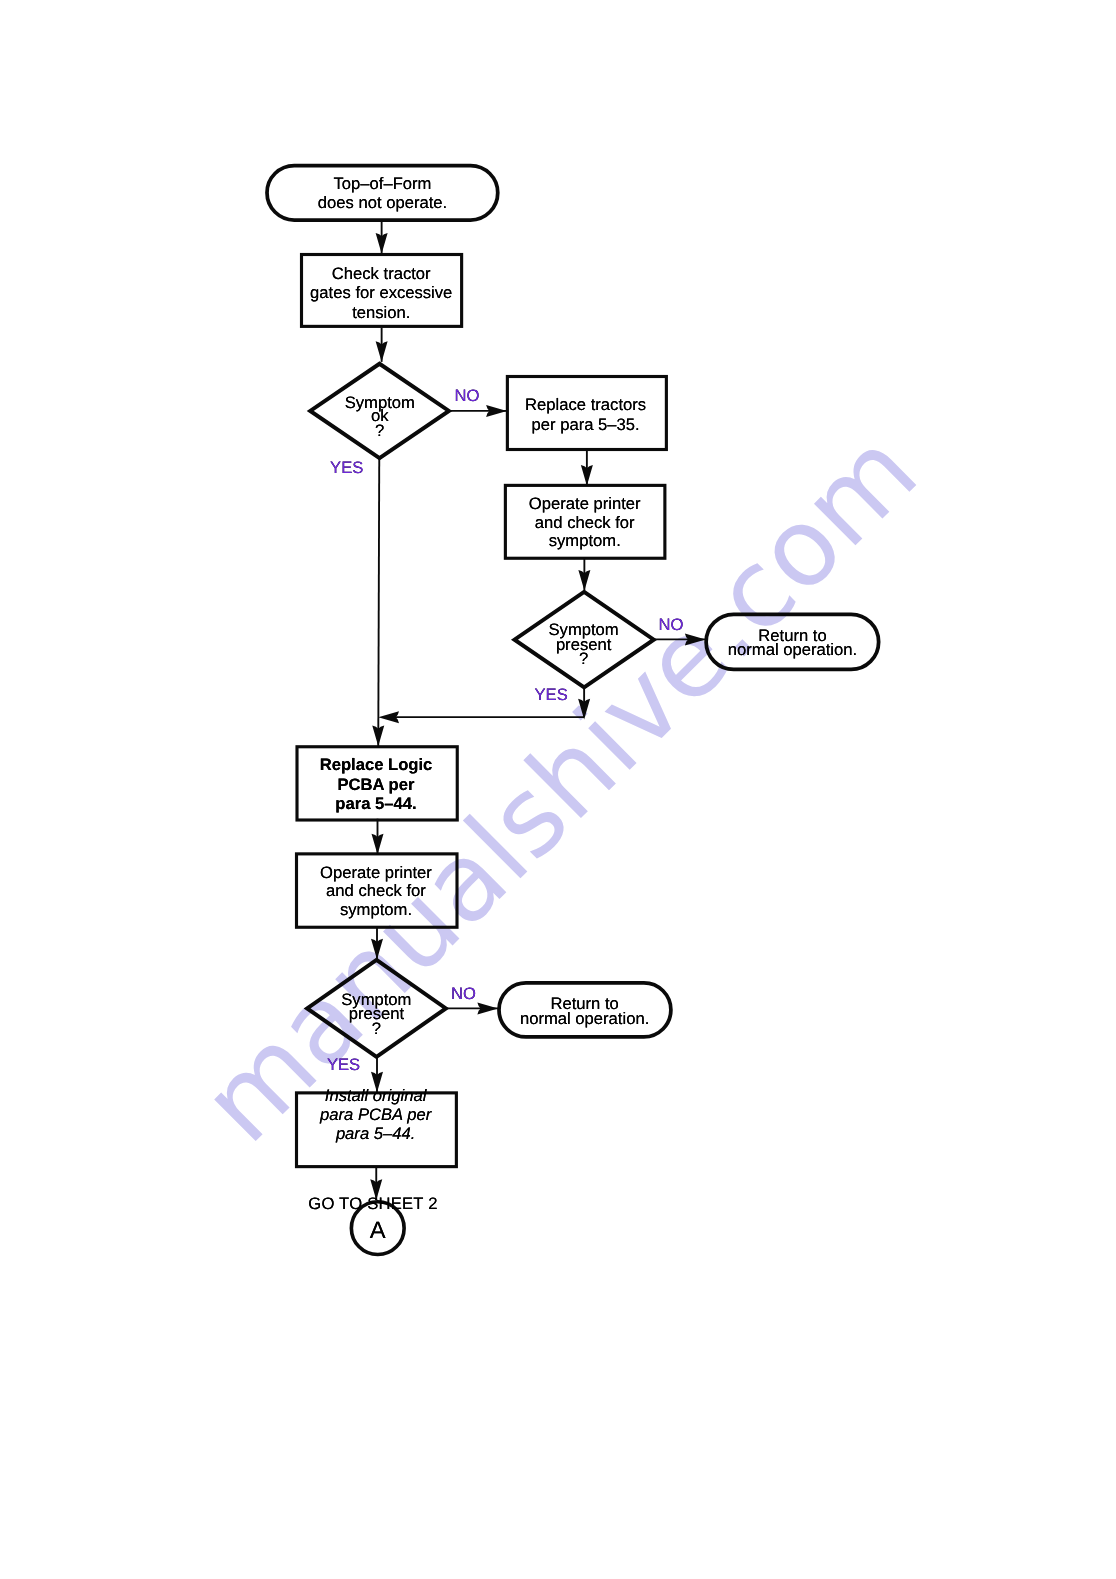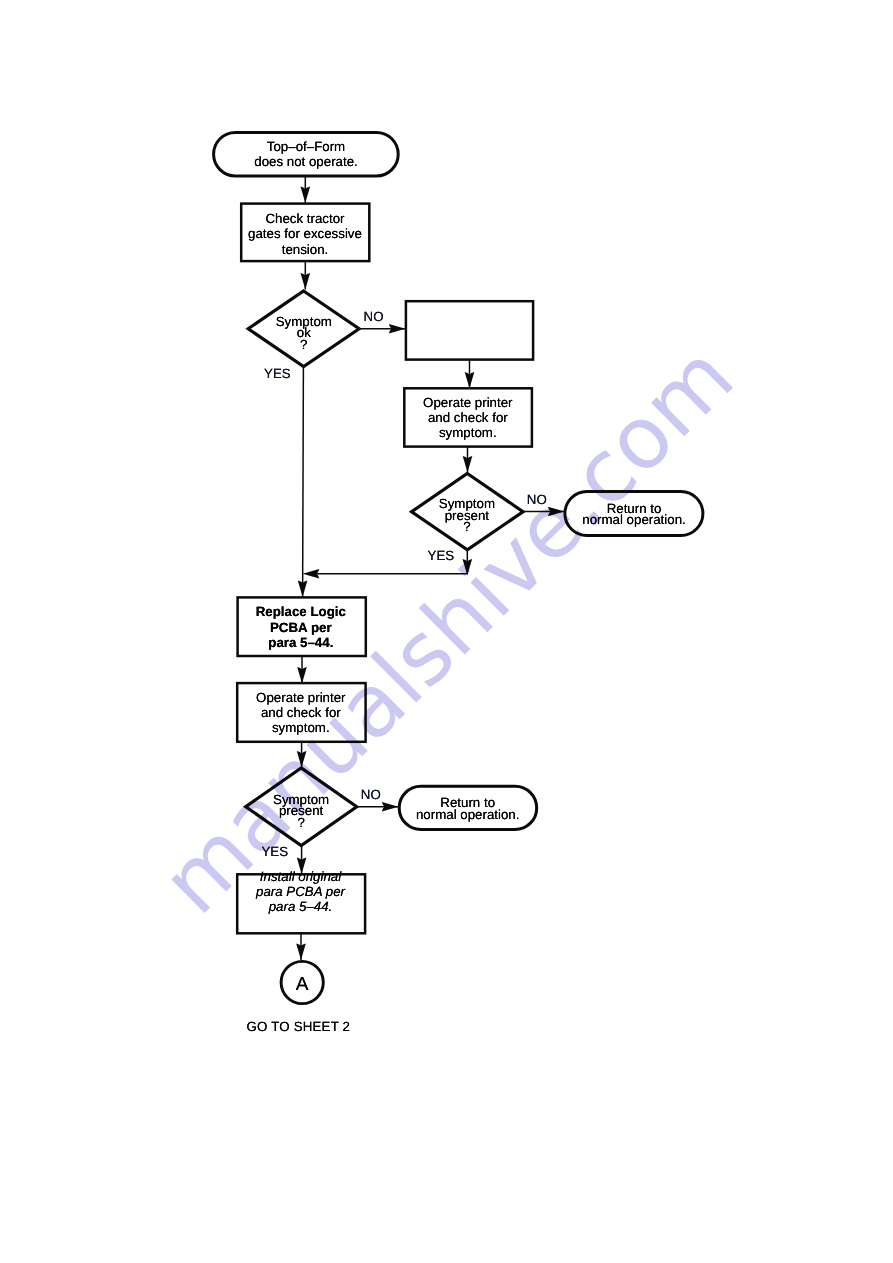--- a/index.html
+++ b/index.html
@@ -22,21 +22,21 @@
              pointer-events:none;overflow:hidden;}
   .watermark span{position:absolute;left:199.5px;top:846.2px;
     font-family:"DejaVu Sans", sans-serif;font-weight:400;font-size:86px;
     line-height:86px;letter-spacing:0px;color:#cbc8f2;white-space:nowrap;
     transform:rotate(-44.8deg);transform-origin:0px 73.5px;}
 
   .nodetext{position:absolute;text-align:center;color:#000;transform:translateZ(0);
     text-shadow:0 0 0.35px #000;
     font-family:"Liberation Sans", sans-serif;font-size:13.3px;line-height:15.5px;
     letter-spacing:0px;white-space:nowrap;}
-  .edgelabel{position:absolute;color:#0f172a;transform:translateZ(0);
+  .edgelabel{position:absolute;color:#6d28d9;transform:translateZ(0);
     text-shadow:0 0 0.35px #000;
     font-family:"Liberation Sans", sans-serif;font-size:13.3px;line-height:14px;
     letter-spacing:0px;white-space:nowrap;}
   .connletter{position:absolute;color:#000;transform:translateZ(0);
     text-shadow:0 0 0.35px #000;
     font-family:"Liberation Sans", sans-serif;font-size:19px;line-height:16px;white-space:nowrap;}
   .gotolabel{position:absolute;color:#000;transform:translateZ(0);
     text-shadow:0 0 0.35px #000;
     font-family:"Liberation Sans", sans-serif;font-size:13.3px;letter-spacing:0.18px;white-space:nowrap;}
 </style>
@@ -134,20 +134,24 @@
     <div>Top–of–Form</div>
     <div>does not operate.</div>
   </div>
 
   <div class="nodetext" style="left:253.8px;top:315.7px;width:100px;line-height:11.7px;">
     <div>Symptom</div>
     <div>ok</div>
     <div>?</div>
   </div>
 
+  <div class="nodetext" style="left:378.5px;top:316.2px;width:180px;line-height:15.7px;">
+    <div>Replace tractors</div>
+    <div>per para 5–35.</div>
+  </div>
 
   <div class="nodetext" style="left:377.8px;top:395.4px;width:180px;line-height:15.0px;">
     <div>Operate printer</div>
     <div>and check for</div>
     <div>symptom.</div>
   </div>
 
   <div class="nodetext" style="left:416.9px;top:497.9px;width:100px;line-height:11.75px;">
     <div>Symptom</div>
     <div>present</div>
@@ -183,21 +187,21 @@
   </div>
 
   <div class="nodetext" style="left:210.5px;top:869px;width:180px;line-height:15.15px;font-style:italic;">
     <div>Install original</div>
     <div>para PCBA per</div>
     <div>para 5–44.</div>
   </div>
 
   <div class="connletter" style="left:252.2px;top:977.3px;width:100px;text-align:center;">A</div>
 
-  <div class="gotolabel" style="left:246.6px;top:1019px;text-align:center;">GO TO SHEET 2</div>
+  <div class="gotolabel" style="left:246.6px;top:955px;text-align:center;">GO TO SHEET 2</div>
 
   <div class="edgelabel" style="left:363.6px;top:310.1px;">NO</div>
   <div class="edgelabel" style="left:264.1px;top:366.5px;">YES</div>
   <div class="edgelabel" style="left:526.8px;top:492.7px;">NO</div>
   <div class="edgelabel" style="left:427.6px;top:548.8px;">YES</div>
   <div class="edgelabel" style="left:360.8px;top:788.3px;">NO</div>
   <div class="edgelabel" style="left:261.5px;top:844.6px;">YES</div>
 
 </div>
 

